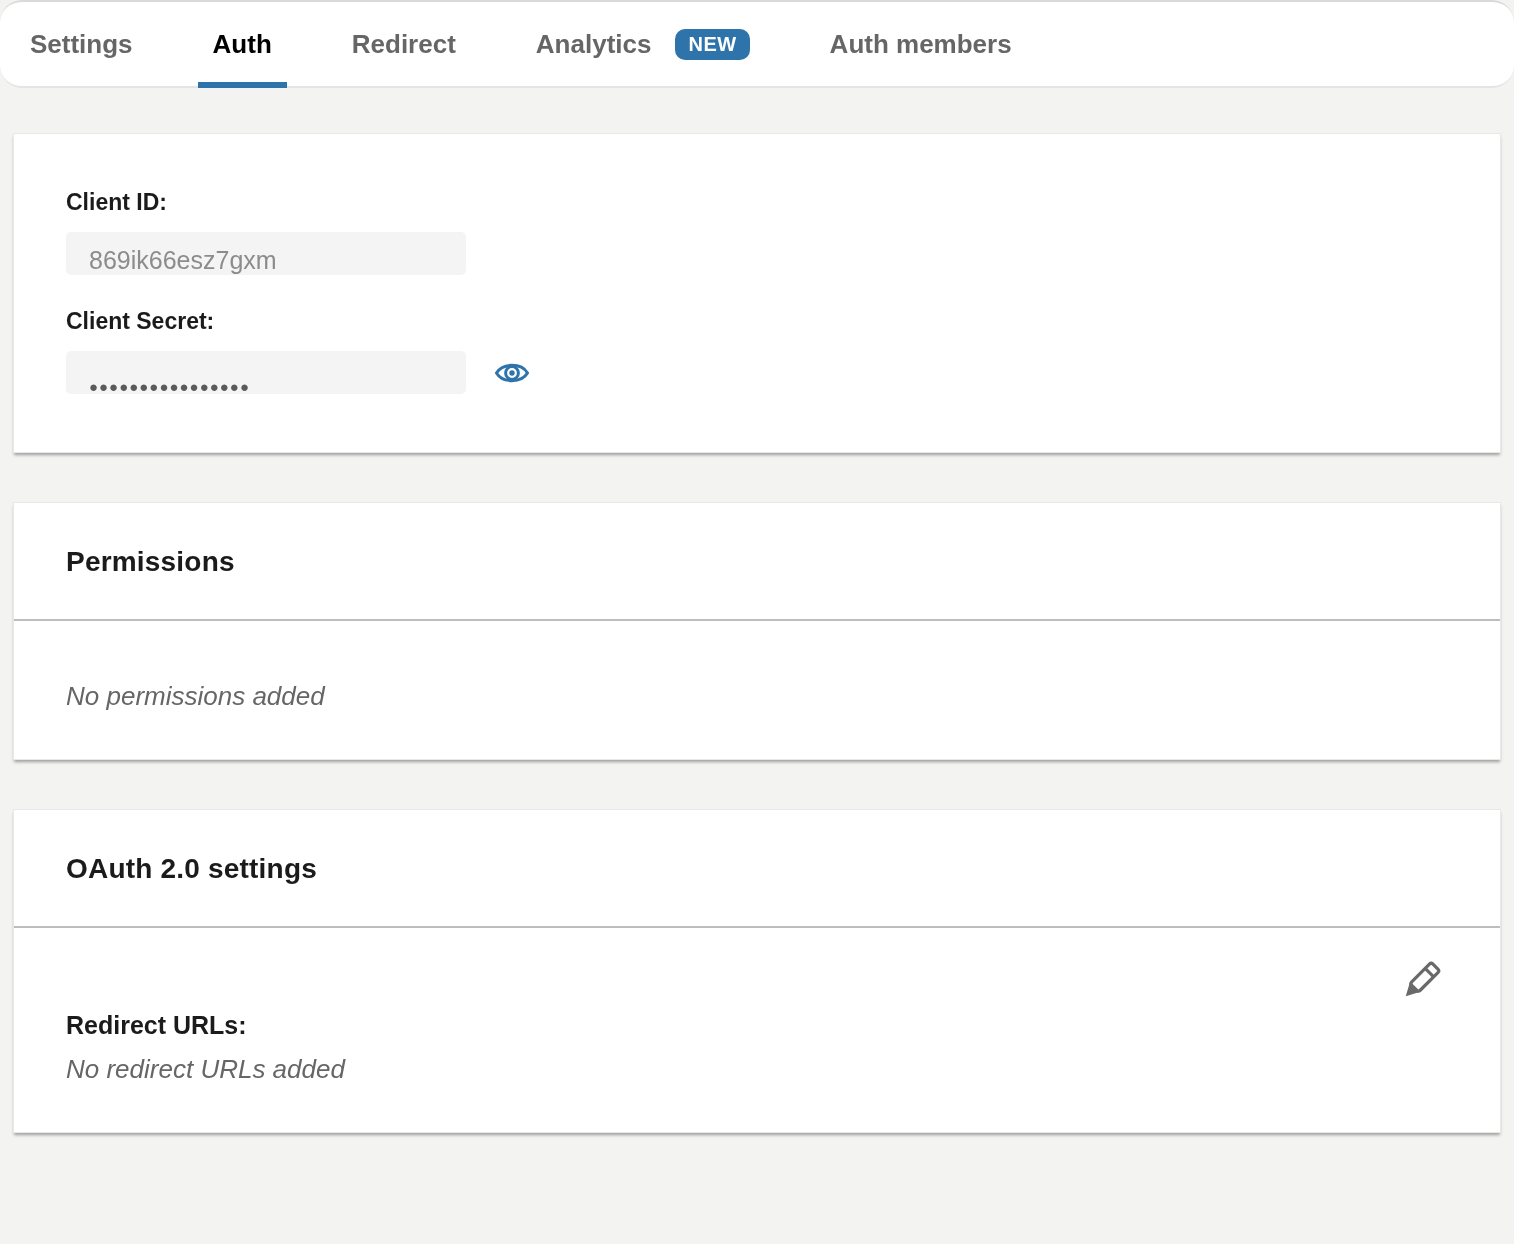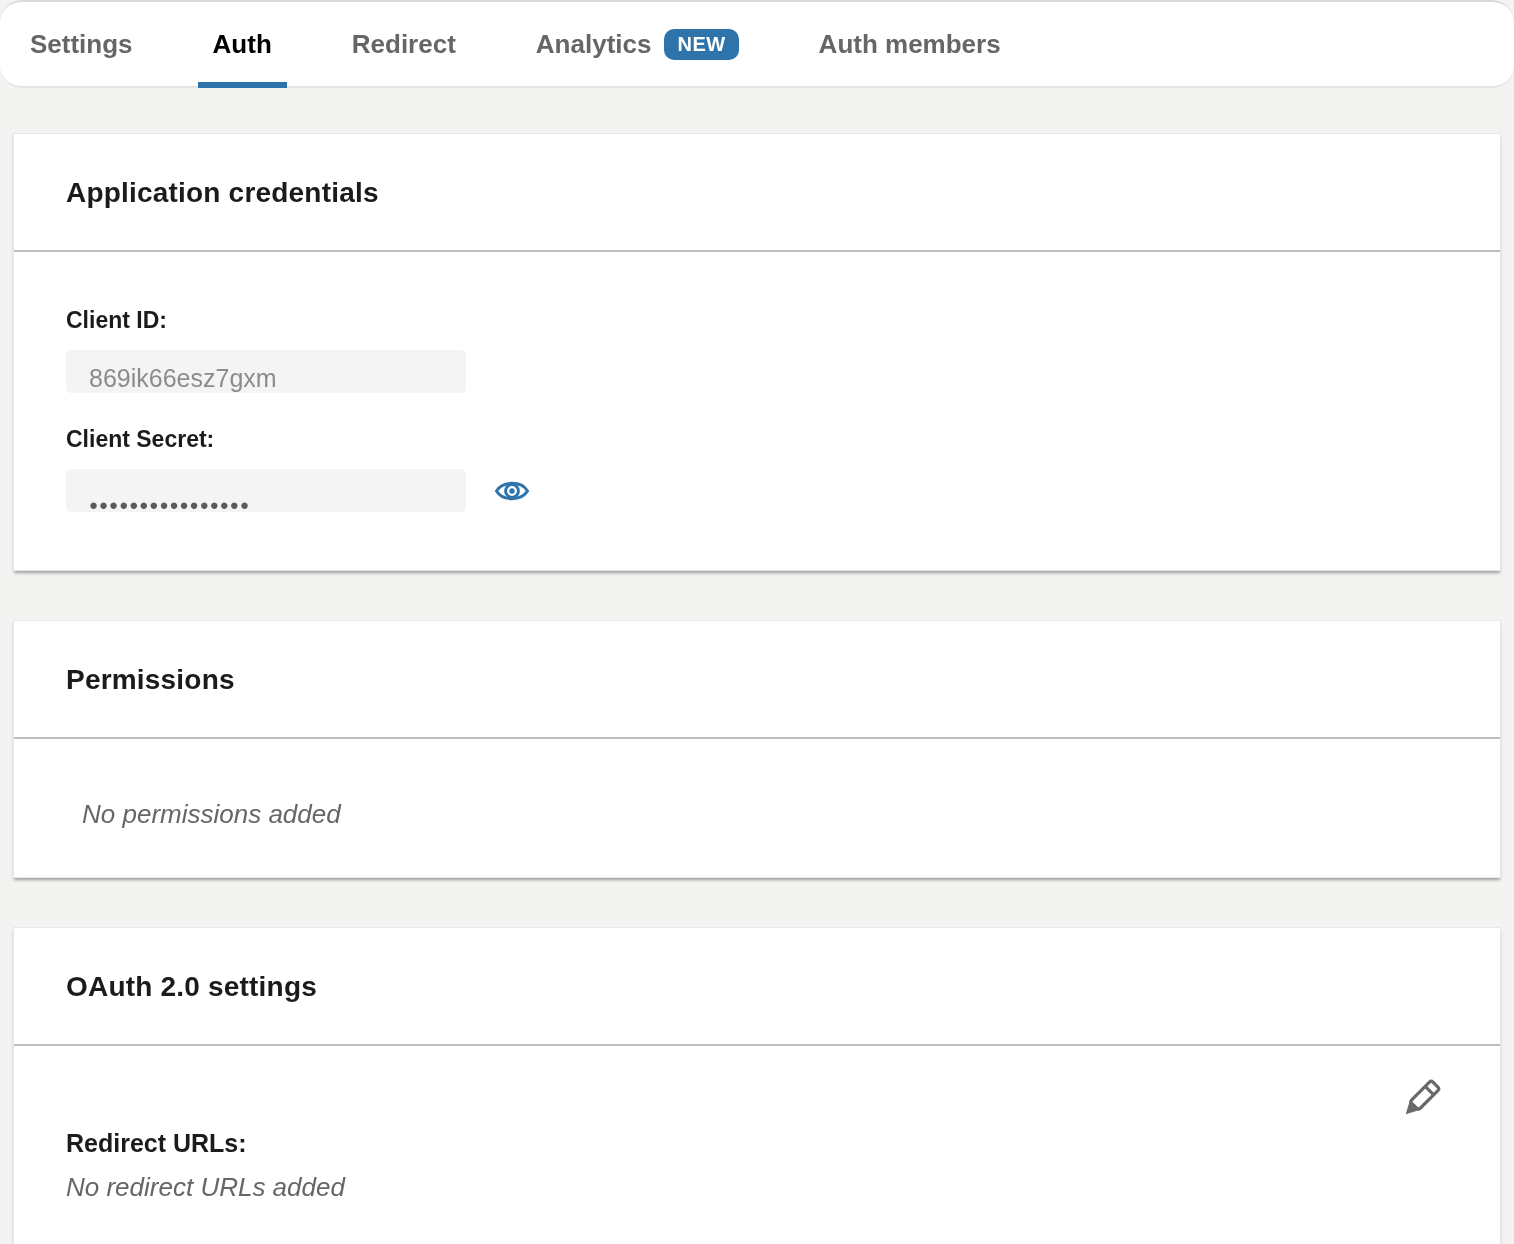--- a/index.html
+++ b/index.html
@@ -44,21 +44,21 @@
     background: #2e74ab;
   }
   .badge {
     background: #2e74ab;
     color: #ffffff;
     font-size: 20px;
     font-weight: 700;
     letter-spacing: 0.5px;
     border-radius: 10px;
     padding: 5px 13px 6px;
-    margin-left: 13px;
+    margin-left: 24px;
     line-height: 1;
   }
 
   
   .page { padding: 45px 13px 0; }
   .card {
     background: #ffffff;
     border: 1px solid #e8e8e8;
     box-shadow: 0 3px 3px -1px rgba(0,0,0,0.35);
   }
@@ -133,21 +133,21 @@
     position: absolute;
     top: 28px;
     right: 54px;
     background: none;
     border: none;
     padding: 0;
     cursor: pointer;
     display: flex;
   }
 
-  .perm-body { padding: 60px 68px 48px; }
+  .perm-body { padding: 60px 52px 48px; }
   .oauth-body { padding: 82px 52px 48px; }
 </style>
 </head>
 <body>
 
 <nav class="tabbar">
   <div class="tab">
     <span>Settings</span>
   </div>
   <div class="tab active">
@@ -161,23 +161,20 @@
     <span class="badge">NEW</span>
   </div>
   <div class="tab">
     <span>Auth members</span>
   </div>
 </nav>
 
 <main class="page">
 
   <section class="card">
-    <div class="card-header">
-      <h2>Application credentials</h2>
-    </div>
     <div class="card-body">
       <div class="field-label">Client ID:</div>
       <div class="input-box">
         <span>869ik66esz7gxm</span>
       </div>
 
       <div class="field-label label-gap">Client Secret:</div>
       <div class="secret-row">
         <div class="input-box">
           <span class="secret-dots">●●●●●●●●●●●●●●●●</span>

